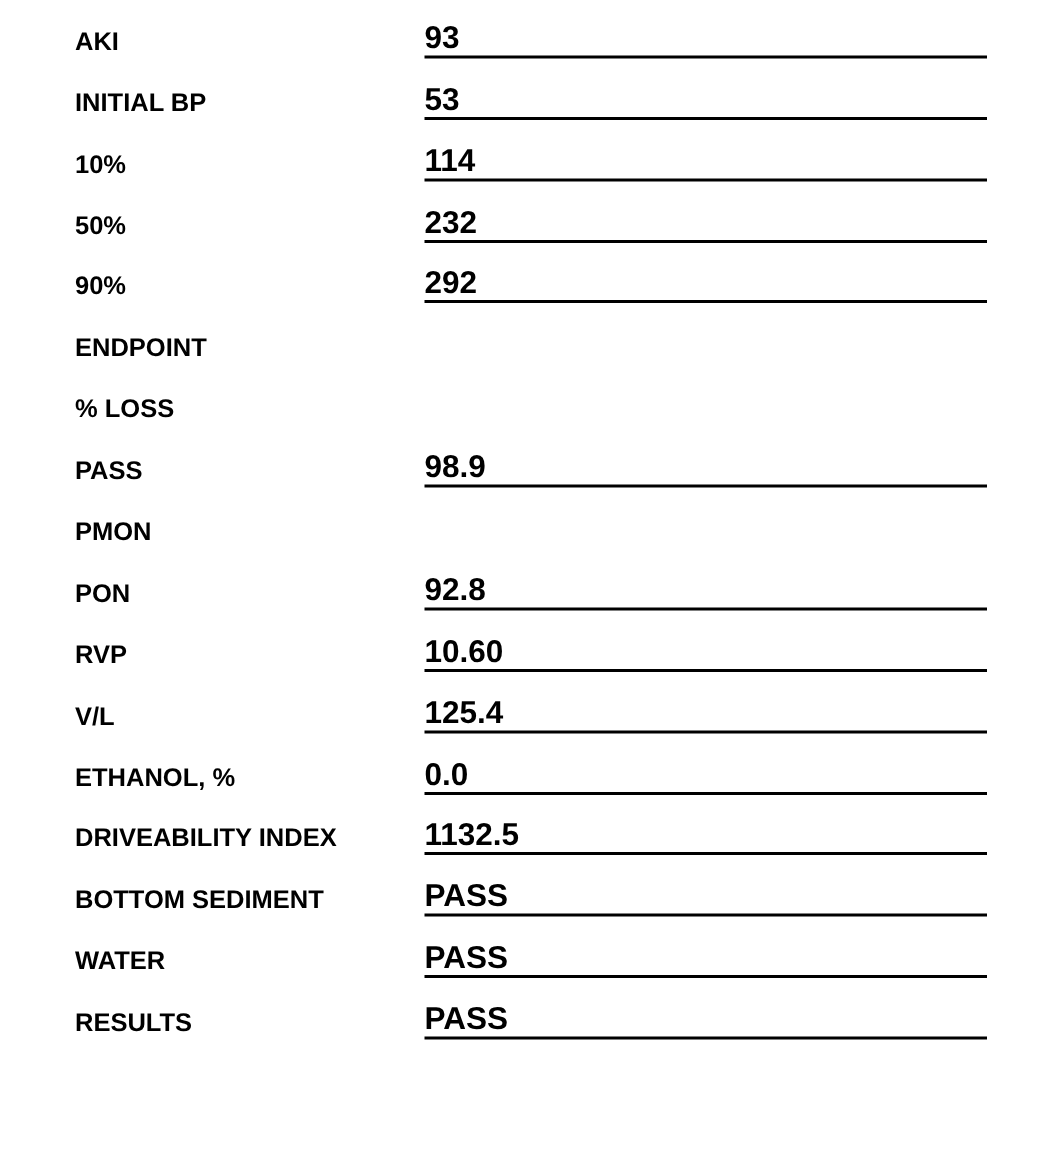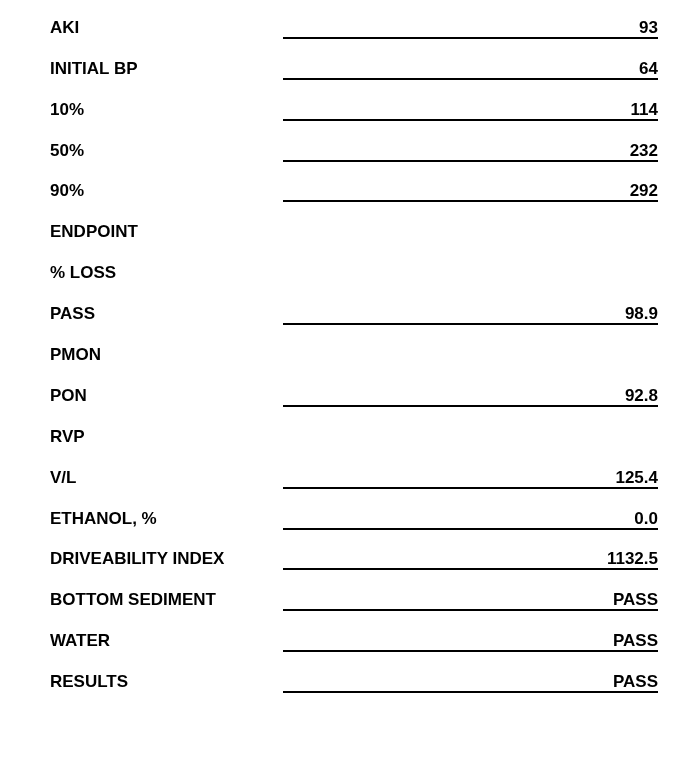--- a/index.html
+++ b/index.html
@@ -33,40 +33,40 @@
     color: #000000;
     white-space: nowrap;
   }
   .row-value {
     position: absolute;
     left: 283px;
     width: 375px;
     bottom: 2px;
     padding-bottom: 1px;
     border-bottom: 2px solid #000000;
-    text-align: right;
-    font-size: 17px;
+    text-align: left;
+    font-size: 21px;
     font-weight: bold;
     line-height: 1;
     color: #000000;
     white-space: nowrap;
   }
 </style>
 </head>
 <body>
 
 <div class="sheet" id="rows-container">
   <div class="row">
     <div class="row-label">AKI</div>
     <div class="row-value">93</div>
   </div>
 
   <div class="row">
     <div class="row-label">INITIAL BP</div>
-    <div class="row-value">64</div>
+    <div class="row-value">53</div>
   </div>
 
   <div class="row">
     <div class="row-label">10%</div>
     <div class="row-value">114</div>
   </div>
 
   <div class="row">
     <div class="row-label">50%</div>
     <div class="row-value">232</div>
@@ -95,20 +95,21 @@
     <div class="row-label">PMON</div>
   </div>
 
   <div class="row">
     <div class="row-label">PON</div>
     <div class="row-value">92.8</div>
   </div>
 
   <div class="row">
     <div class="row-label">RVP</div>
+    <div class="row-value">10.60</div>
   </div>
 
   <div class="row">
     <div class="row-label">V/L</div>
     <div class="row-value">125.4</div>
   </div>
 
   <div class="row">
     <div class="row-label">ETHANOL, %</div>
     <div class="row-value">0.0</div>

